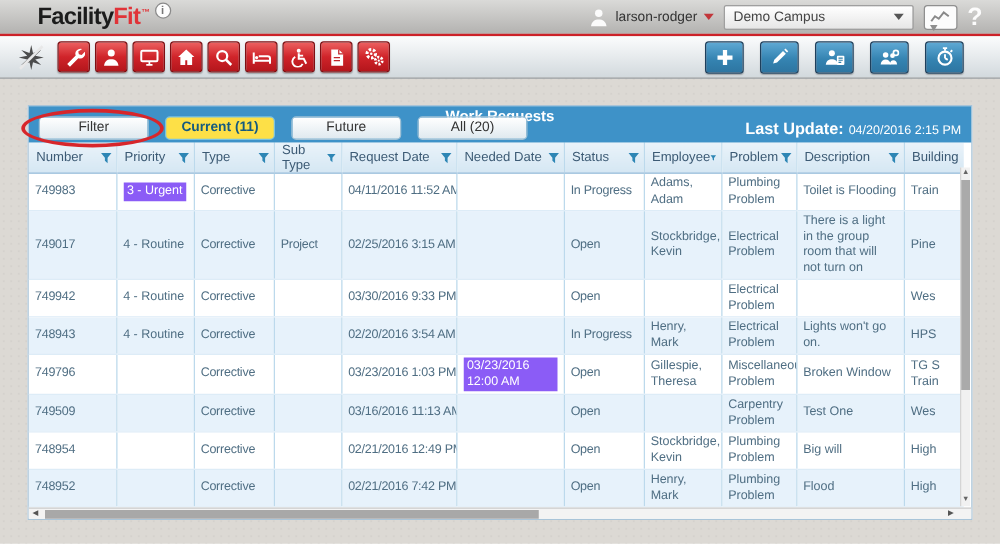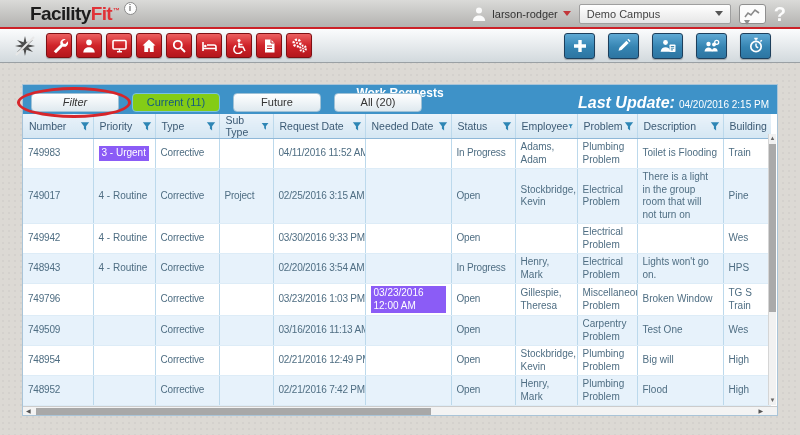--- a/index.html
+++ b/index.html
@@ -42,26 +42,26 @@
     background:linear-gradient(#5fa9d4 0%, #3584b2 55%, #2d75a1 100%);
     display:flex; align-items:center; justify-content:center; cursor:pointer; box-shadow:0 1px 1px rgba(0,0,0,0.25); }
   .spacer{ margin-left:auto; }
   
   .panel{ position:absolute; left:22px; top:84px; width:756px; background:#fff; border:1px solid #a9c4d8; }
   .panel-header{ height:29px; background:#3e92c8; position:relative; }
   .panel-title{ position:absolute; top:1px; left:0; right:0; text-align:center; color:#fff; font-size:12px; font-weight:bold; }
   .controls{ position:absolute; left:8px; right:8px; bottom:1px; height:21px; display:flex; align-items:center; }
   .wbtn{ width:88px; height:19px; background:linear-gradient(#ffffff,#dfe9ef); border:1px solid #9fc1d6; border-radius:4px;
     font-size:11px; color:#333; text-align:center; line-height:17px; cursor:pointer; margin-right:13px; }
-  .filter-wrap{ position:relative;font-style:italic; }
+  .filter-wrap{ position:relative; }
   .ellipse{ position:absolute; left:-14px; top:-6px; width:114px; height:31px; border:3px solid #d7262b;
     border-radius:50%; pointer-events:none; }
-  .tab.active{ background:#84cc16; border:1px solid #79c2e2; color:#145a80; font-weight:normal; }
+  .tab.active{ background:#fde047; border:1px solid #79c2e2; color:#145a80; font-weight:bold; }
   .last-update{ margin-left:auto; color:#fff; font-size:10px; white-space:nowrap; }
-  .last-update b{ font-size:16px; margin-right:4px;font-style:italic; }
+  .last-update b{ font-size:13px; margin-right:4px; }
   
   table{ border-collapse:collapse; table-layout:fixed; width:748px; }
   th,td{ border-left:1px solid #bcd9ec; vertical-align:middle; overflow:hidden; }
   th:first-child, td:first-child{ border-left:none; }
   thead th{ height:20px; background:linear-gradient(#eaf3fa,#d5e7f3); border-bottom:1px solid #8fb8d8;
     font-size:10.5px; font-weight:normal; color:#3c5a74; text-align:left; padding:0 3px 0 6px; cursor:pointer; }
   .th-inner{ display:flex; align-items:center; justify-content:space-between; }
   tbody td{ font-size:10px; color:#4f6e83; line-height:1.25; padding:2px 5px; border-bottom:1px solid #ddecf7; }
   tbody tr.alt{ background:#e7f2fb; }
   td.nowrap{ white-space:nowrap; letter-spacing:-0.2px; }

